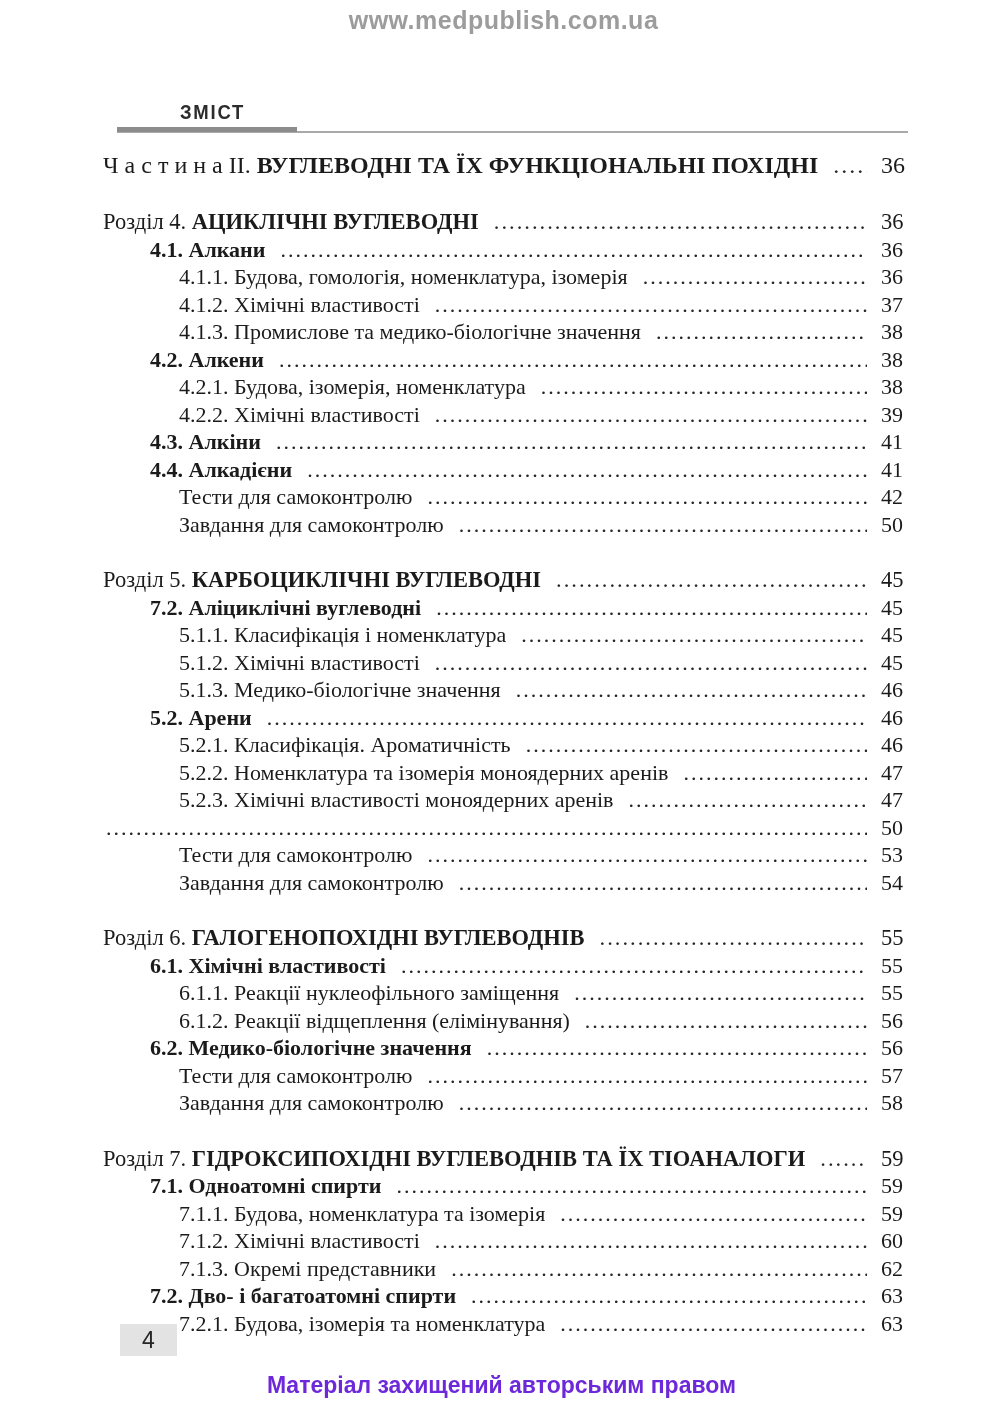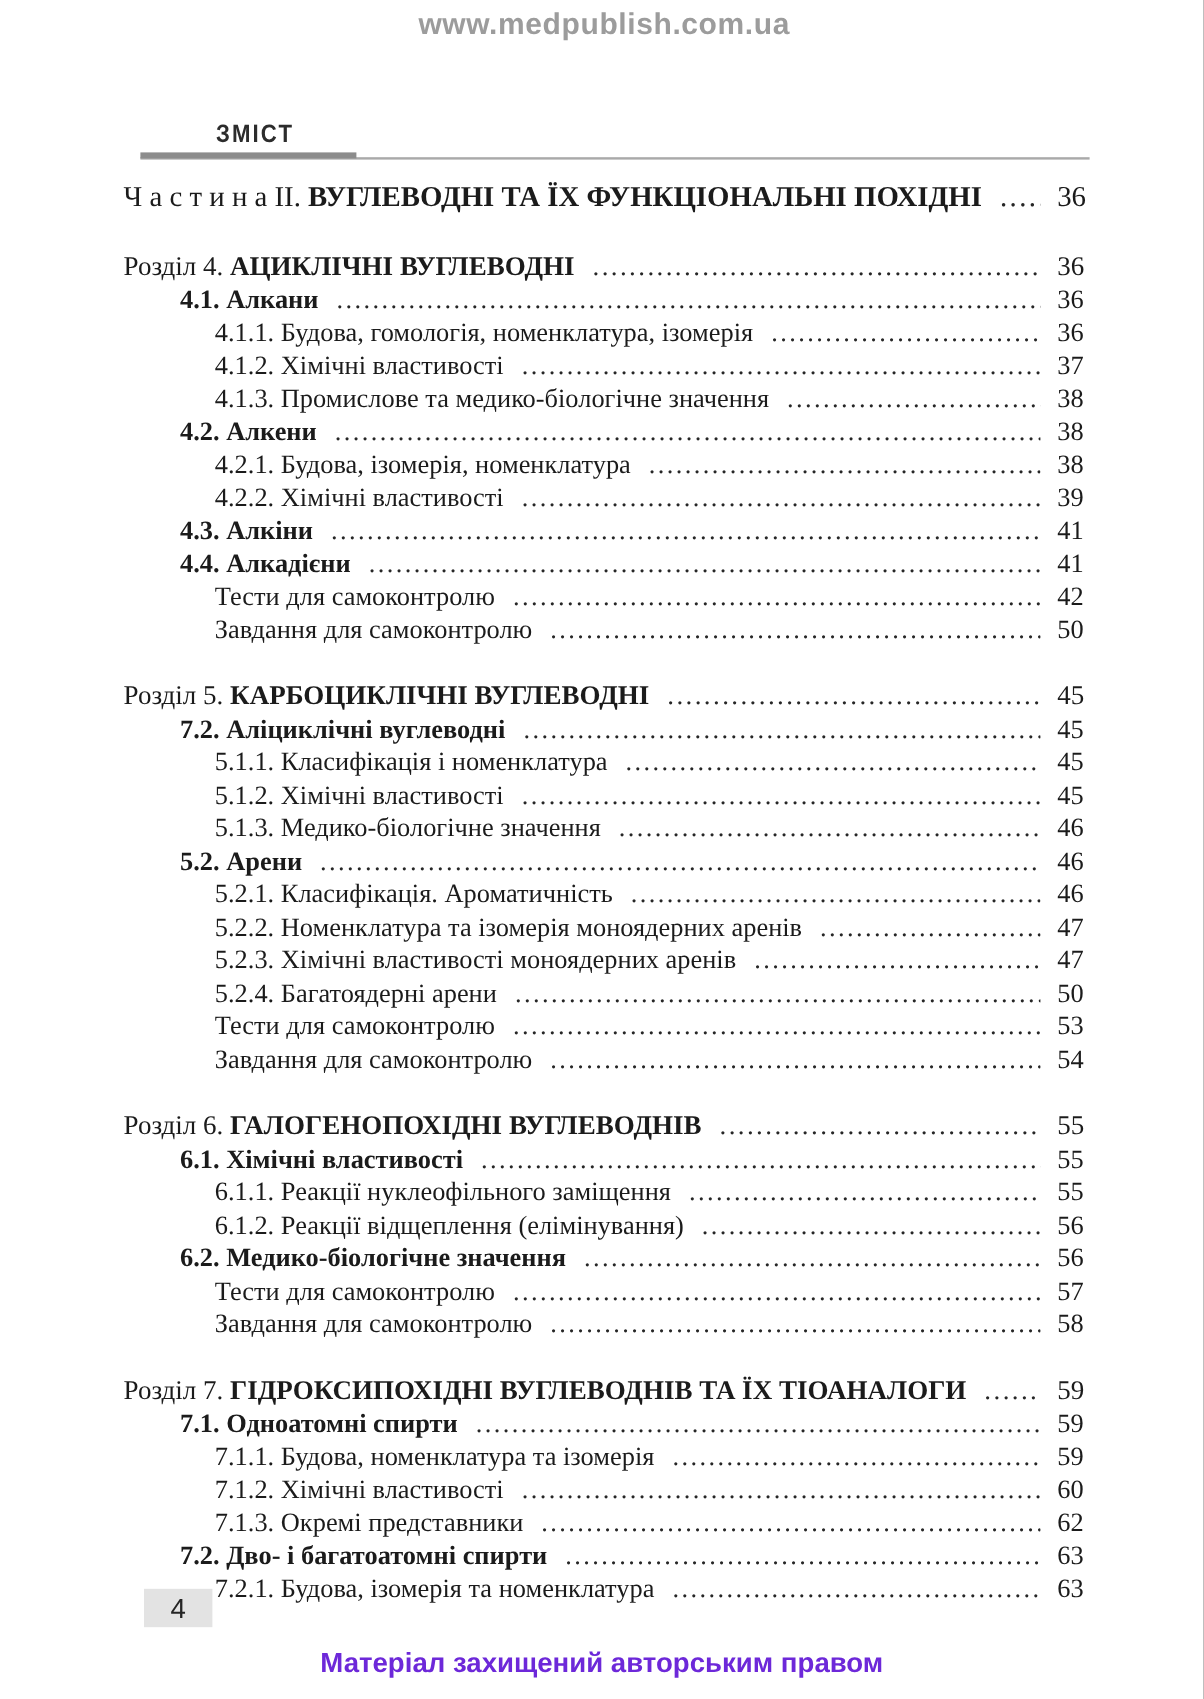--- a/index.html
+++ b/index.html
@@ -240,21 +240,20 @@
           <span class="lbl">5.2.2. Номенклатура та ізомерія моноядерних аренів</span>
           <span class="dots"></span>
           <span class="pg">47</span>
         </div>
         <div class="row  lvl2">
           <span class="lbl">5.2.3. Хімічні властивості моноядерних аренів</span>
           <span class="dots"></span>
           <span class="pg">47</span>
         </div>
         <div class="row  lvl2">
-          <span class="lbl">5.2.4. Багатоядерні арени</span>
           <span class="dots"></span>
           <span class="pg">50</span>
         </div>
         <div class="row  lvl2">
           <span class="lbl">Тести для самоконтролю</span>
           <span class="dots"></span>
           <span class="pg">53</span>
         </div>
         <div class="row  lvl2">
           <span class="lbl">Завдання для самоконтролю</span>

